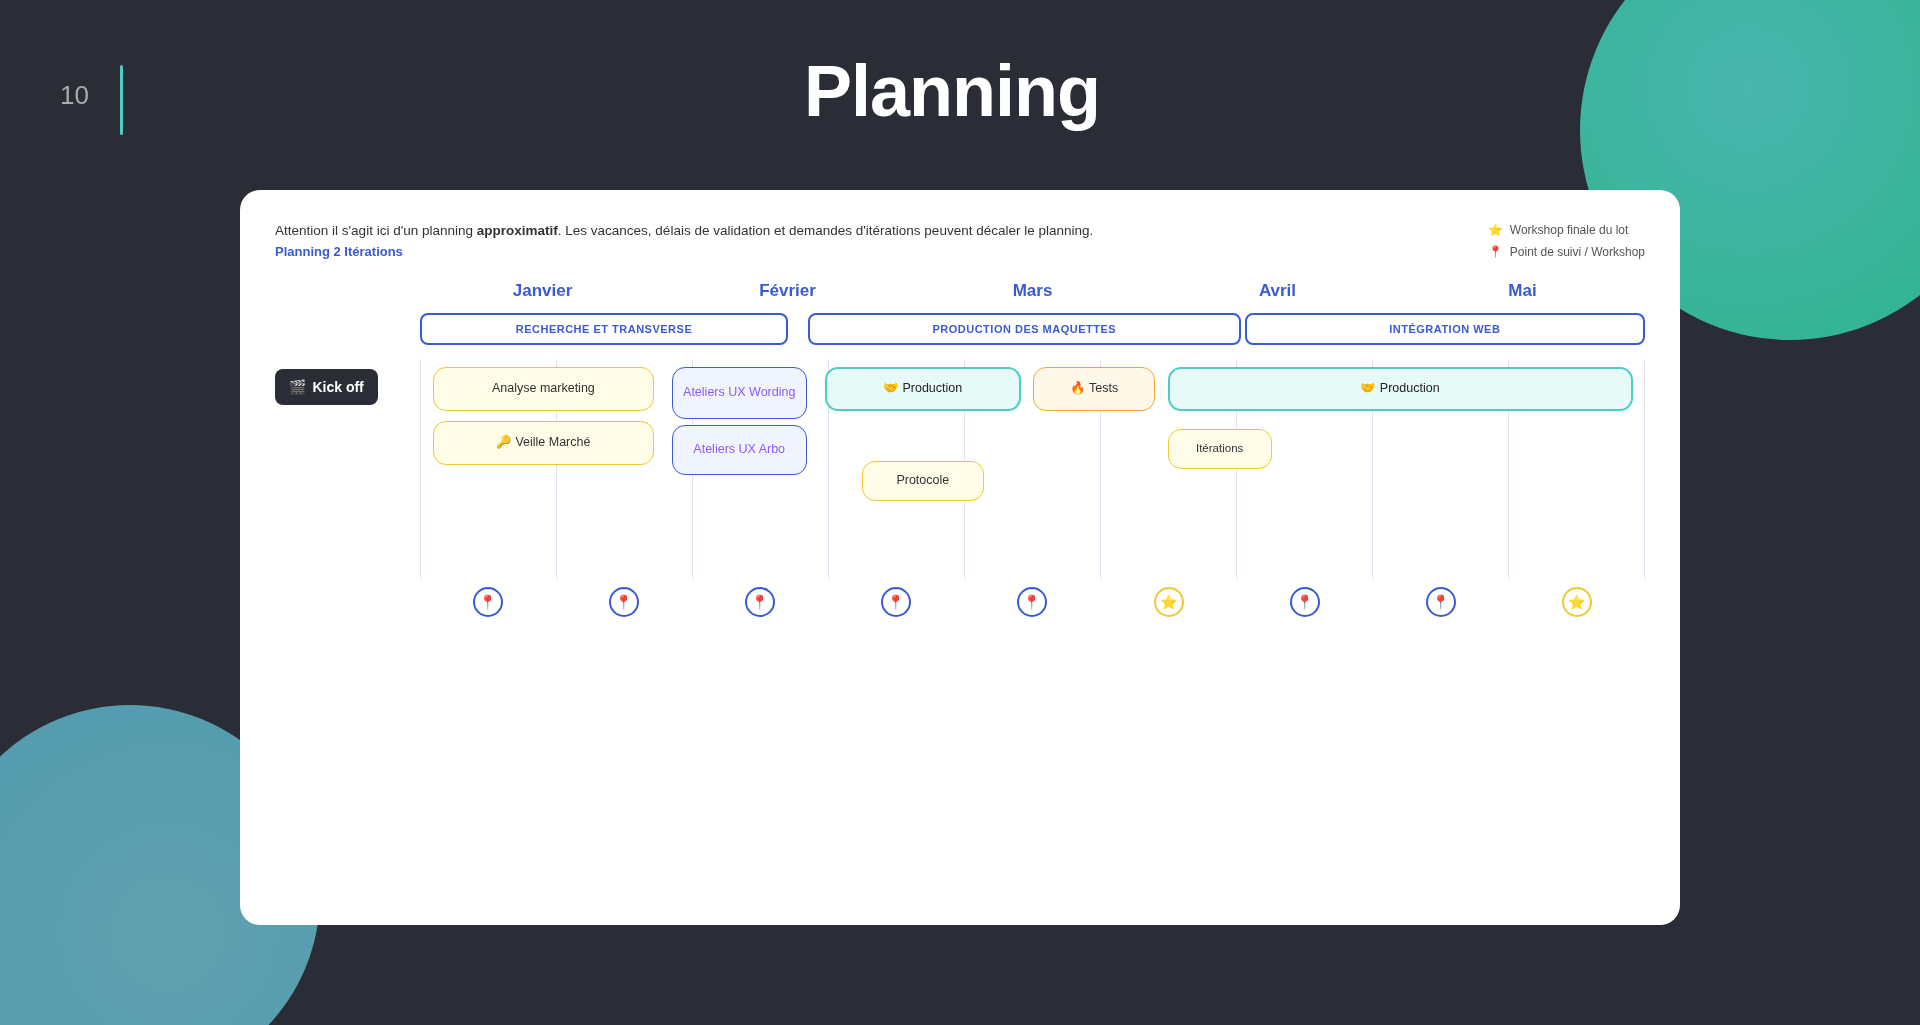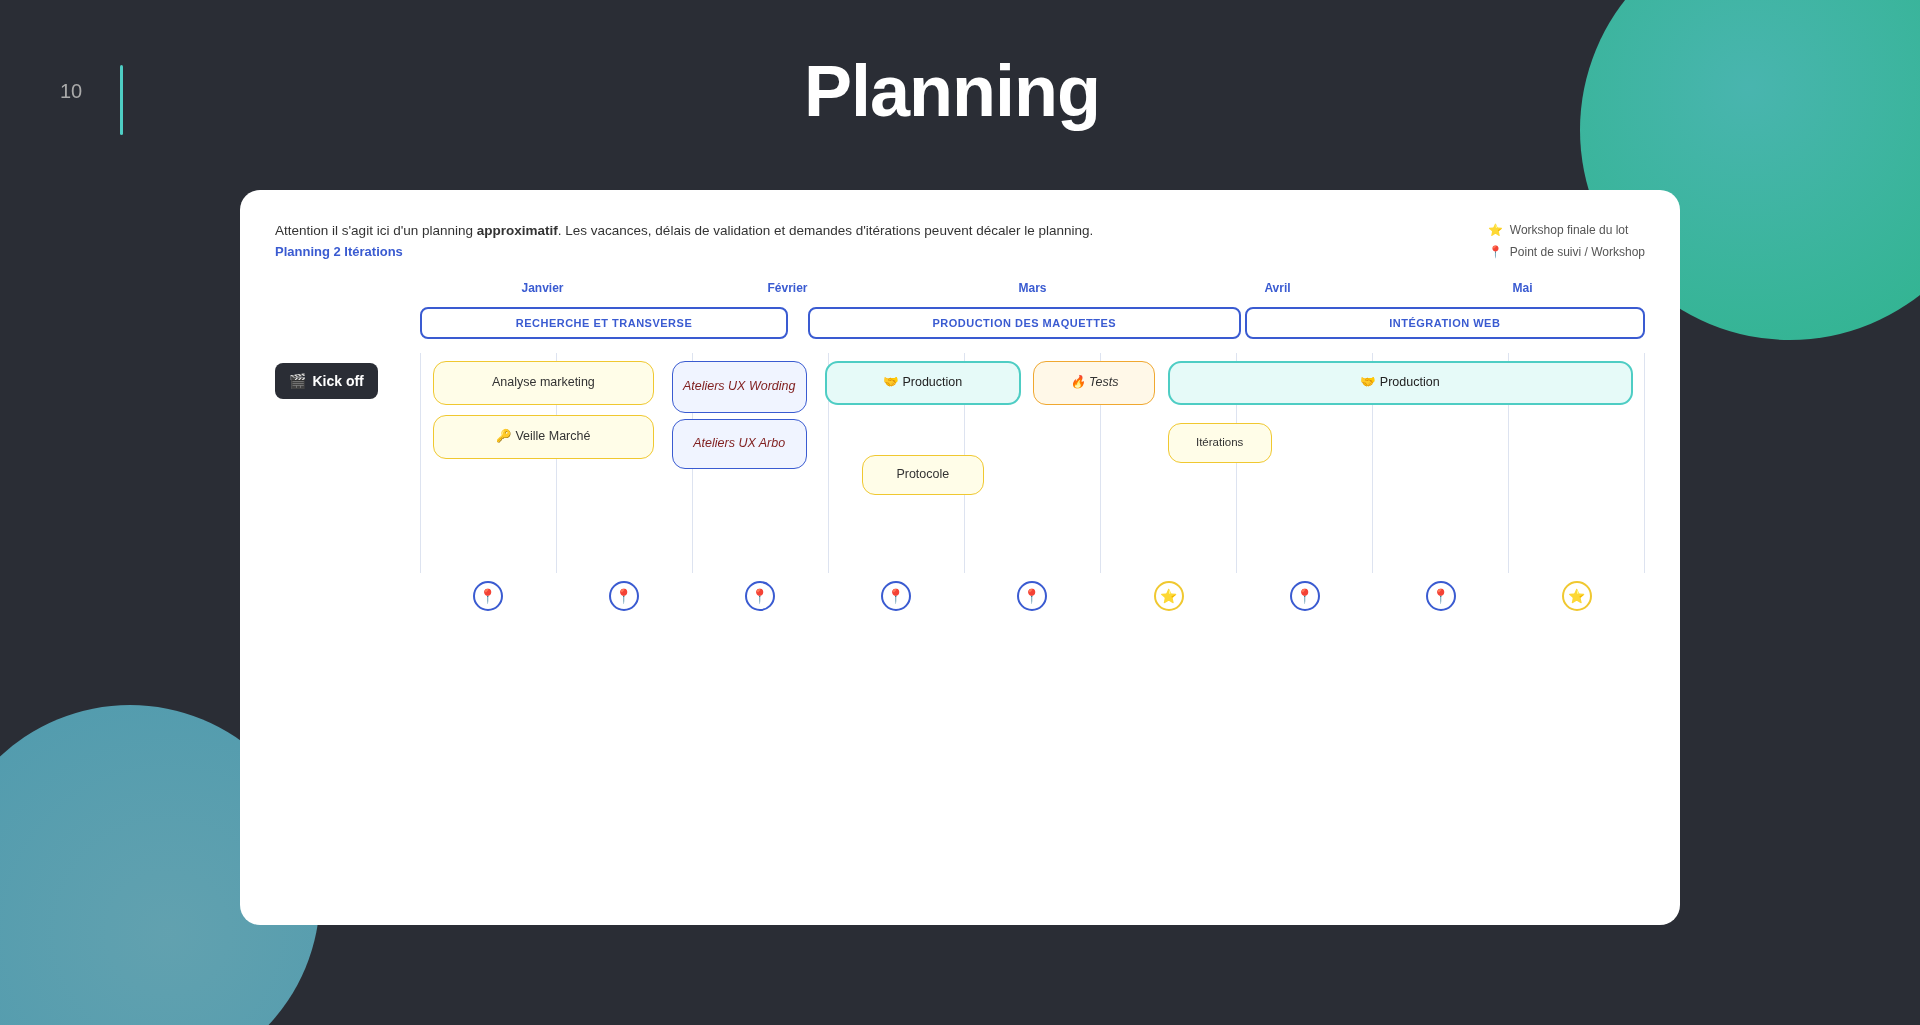--- a/index.html
+++ b/index.html
@@ -35,21 +35,21 @@
       border-radius: 50%;
       opacity: 0.75;
     }
 
     
     .slide-number {
       position: absolute;
       top: 80px;
       left: 60px;
       color: #aaa;
-      font-size: 20px;
+      font-size: 26px;
       font-weight: 300;
     }
 
     
     .vert-bar {
       position: absolute;
       top: 65px;
       left: 120px;
       width: 3px;
       height: 70px;
@@ -111,21 +111,21 @@
     
     .months-row {
       display: flex;
       margin-top: 22px;
       padding-left: 145px;
       gap: 0;
     }
     .month-col {
       flex: 1;
       text-align: center;
-      font-size: 12px;
+      font-size: 17px;
       font-weight: 700;
       color: #3a5bd1;
       padding-bottom: 8px;
     }
 
     
     .phases-row {
       display: flex;
       padding-left: 145px;
       gap: 0;
@@ -233,22 +233,21 @@
     .task-orange {
       background: #fff8e8;
       border: 1.5px solid #f0a830;
       color: #333;
     }
 
     
     .task-blue-outline {
       background: #f0f4ff;
       border: 1.5px solid #3a5bd1;
-      color: #7f1d1d;
-      font-style: italic;
+      color: #8b5cf6;
     }
 
     
     .task-protocole {
       background: #fffde8;
       border: 1.5px solid #f0c830;
       color: #333;
     }
 
     
@@ -376,21 +375,21 @@
         </div>
 
         <div class="task-box task-teal" style="top:8px; left:33%; width:16%; height:44px;">
           🤝 Production
         </div>
 
         <div class="task-box task-protocole" style="top:62px; left:36%; width:10%; height:40px;margin-top:40px;">
           Protocole
         </div>
 
-        <div class="task-box task-orange" style="top:8px; left:50%; width:10%; height:44px;font-style:italic;">
+        <div class="task-box task-orange" style="top:8px; left:50%; width:10%; height:44px;">
           🔥 Tests
         </div>
 
         <div class="task-box task-iterations" style="top:62px; left:61%; width:8.5%; height:40px;margin-top:8px;">
           Itérations
         </div>
 
         <div class="task-box task-teal" style="top:8px; left:61%; width:38%; height:44px;">
           🤝 Production
         </div>

